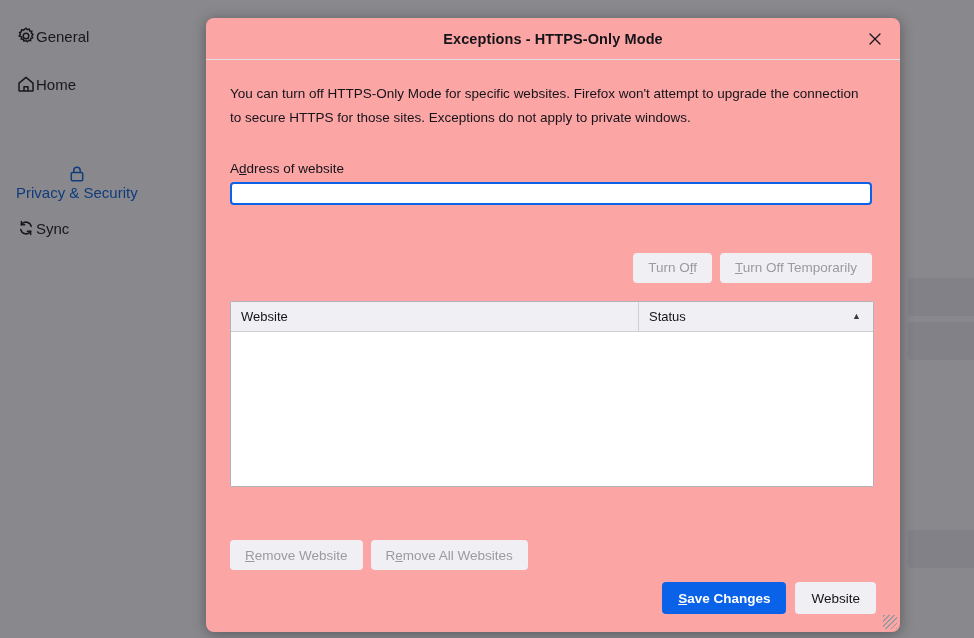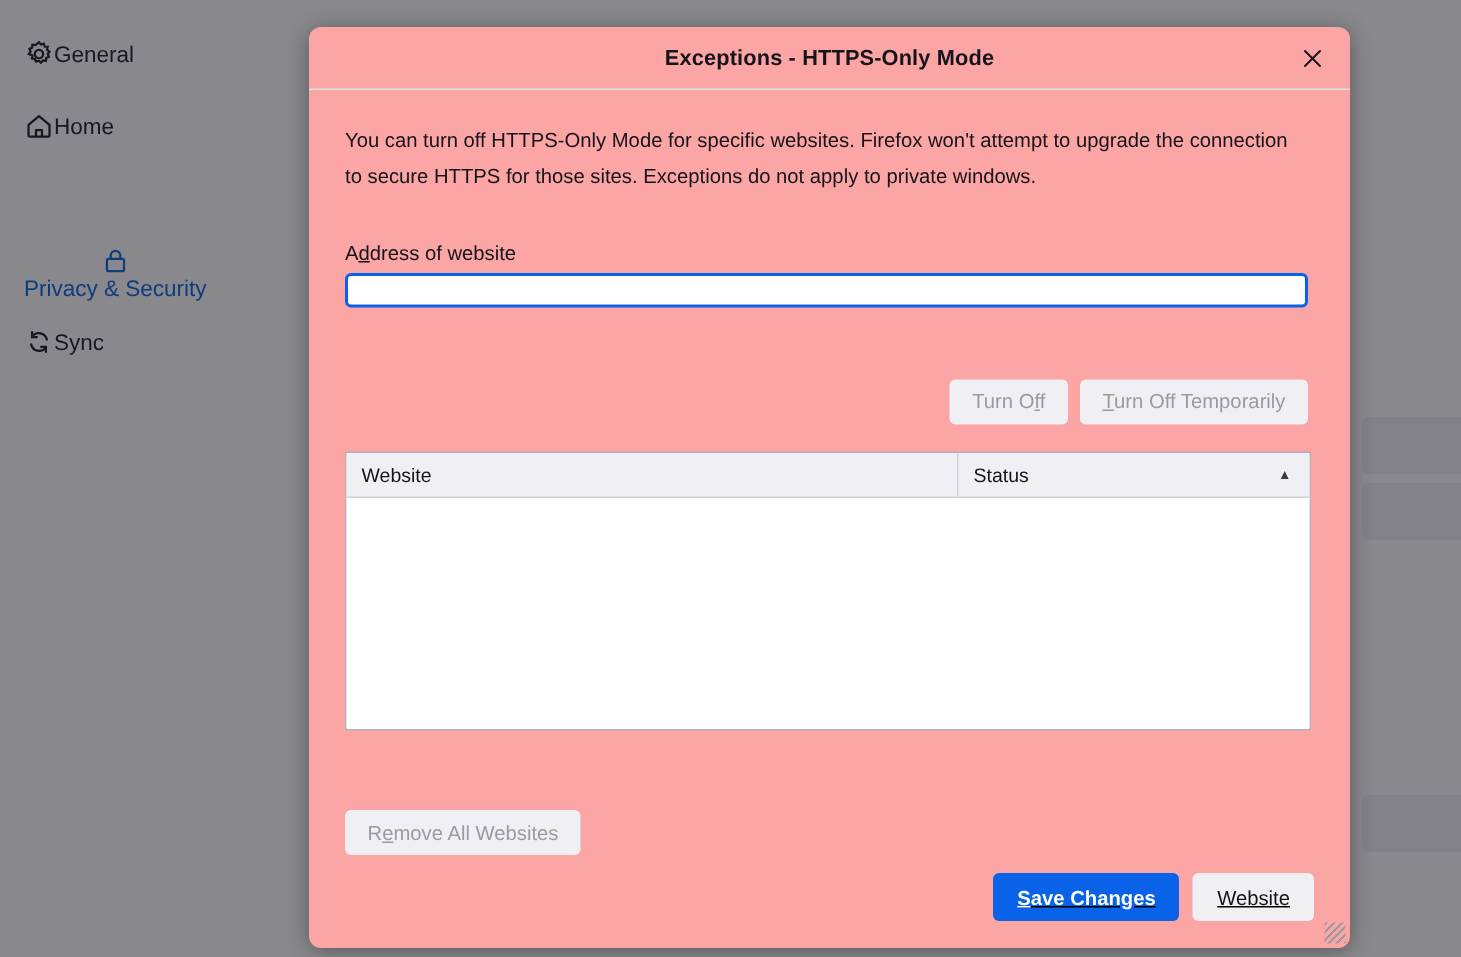--- a/index.html
+++ b/index.html
@@ -133,21 +133,20 @@
   
   #remove-row {
     display: flex; gap: 8px; margin-top: 14px; width: 644px;
   }
 
   
   #dialog-footer {
     flex: none; padding: 12px 24px 18px 24px;
     display: flex; justify-content: flex-end; gap: 9px;
     position: relative;
-    text-decoration: underline;
   }
   .btn.footer { height: 32px; padding: 0 16px; }
 
   #resize-grip {
     position: absolute; right: 3px; bottom: 3px;
     width: 14px; height: 14px; cursor: nwse-resize;
     background:
       repeating-linear-gradient(-45deg,
         #9a9aa0 0px, #9a9aa0 1.3px,
         rgba(0,0,0,0) 1.3px, rgba(0,0,0,0) 3.6px);
@@ -241,20 +240,21 @@
         </div>
         <div class="th status">
           <span>Status</span>
           <span class="sort-arrow">▲</span>
         </div>
       </div>
       <div id="table-body"></div>
     </div>
 
     <div id="remove-row">
+      <button class="btn disabled"><span></span><span class="ak">R</span><span>emove Website</span></button>
       <button class="btn disabled"><span>R</span><span class="ak">e</span><span>move All Websites</span></button>
     </div>
   </div>
 
   <div id="dialog-footer">
     <button class="btn footer primary"><span></span><span class="ak">S</span><span>ave Changes</span></button>
     <button class="btn footer secondary"><span>Website</span><span class="ak"></span><span></span></button>
     <div id="resize-grip"></div>
   </div>
 </div>

